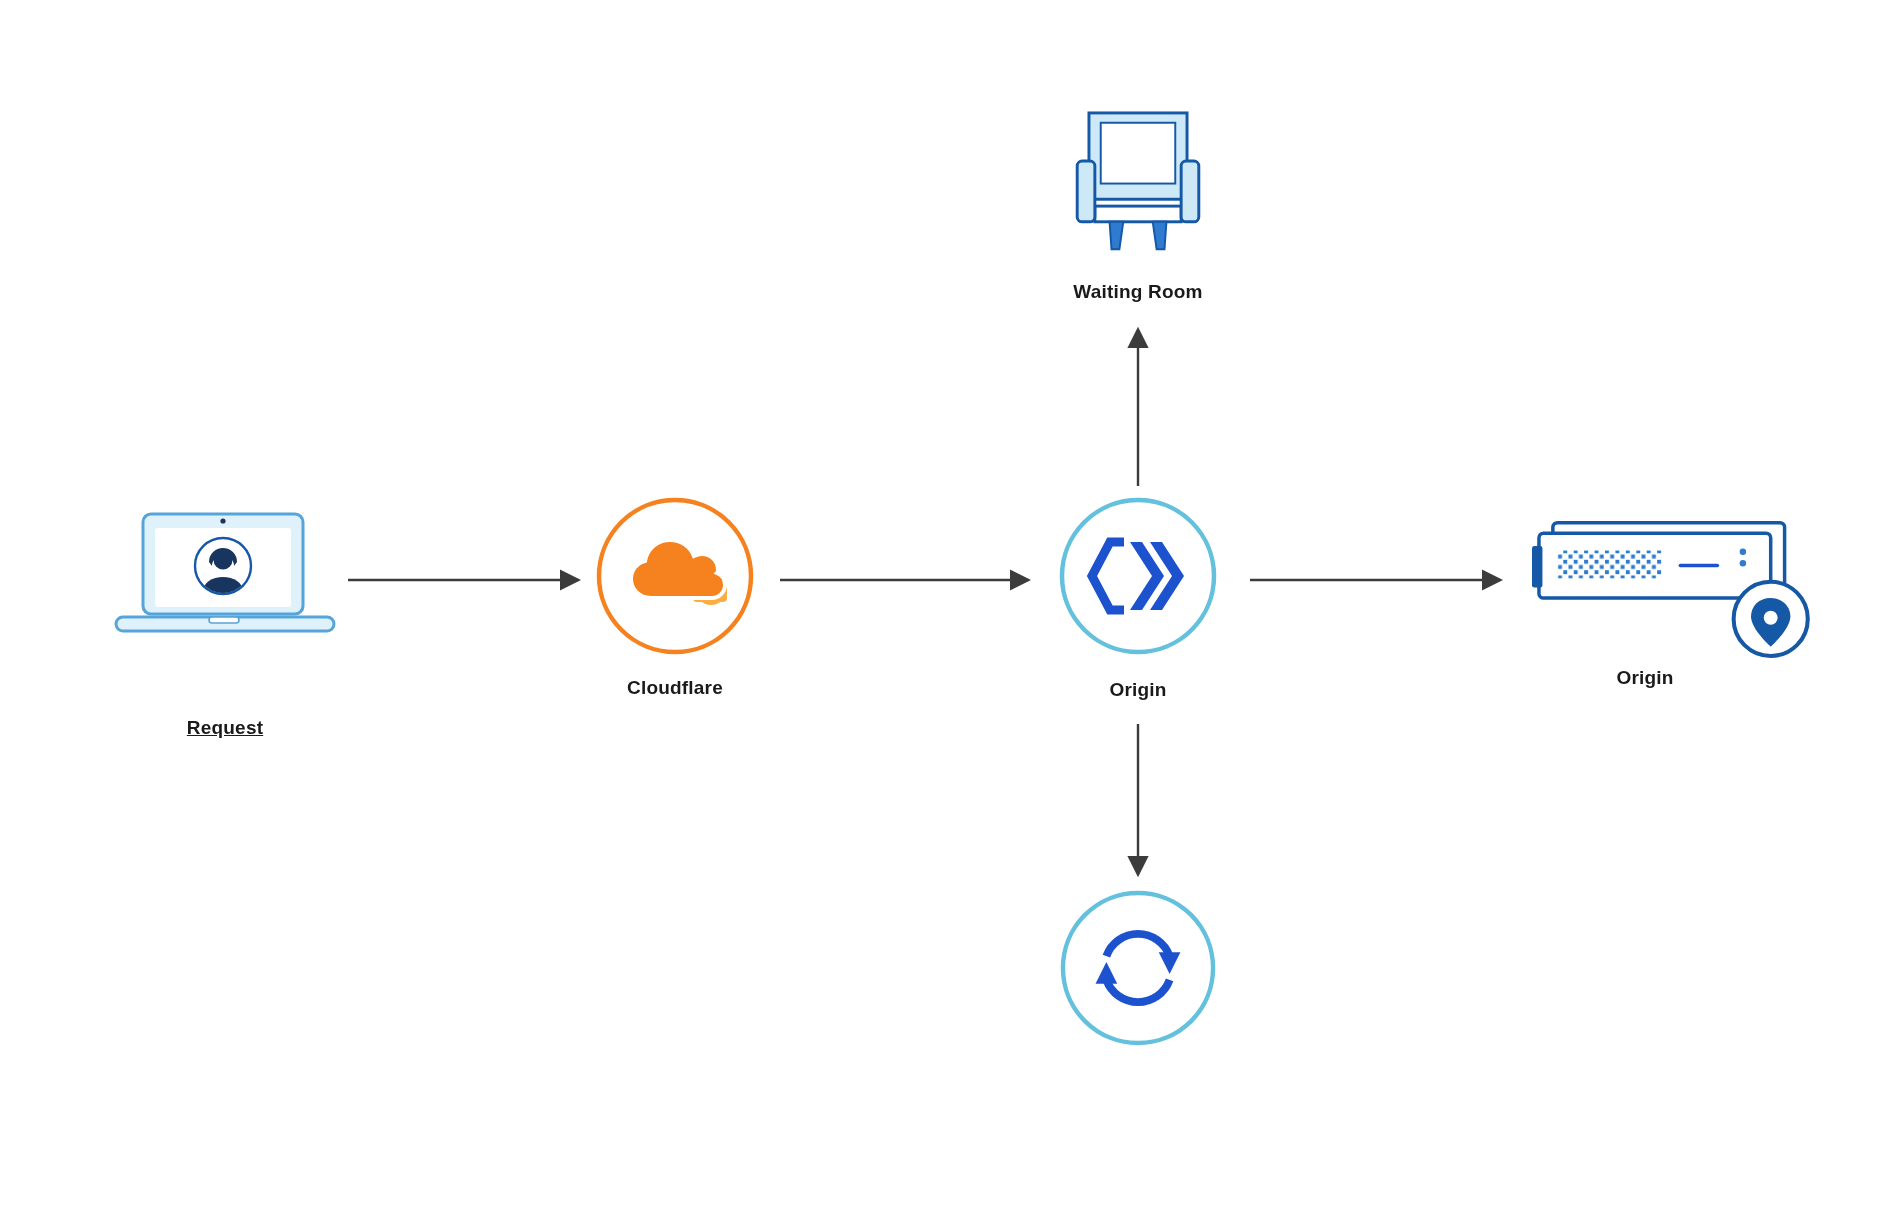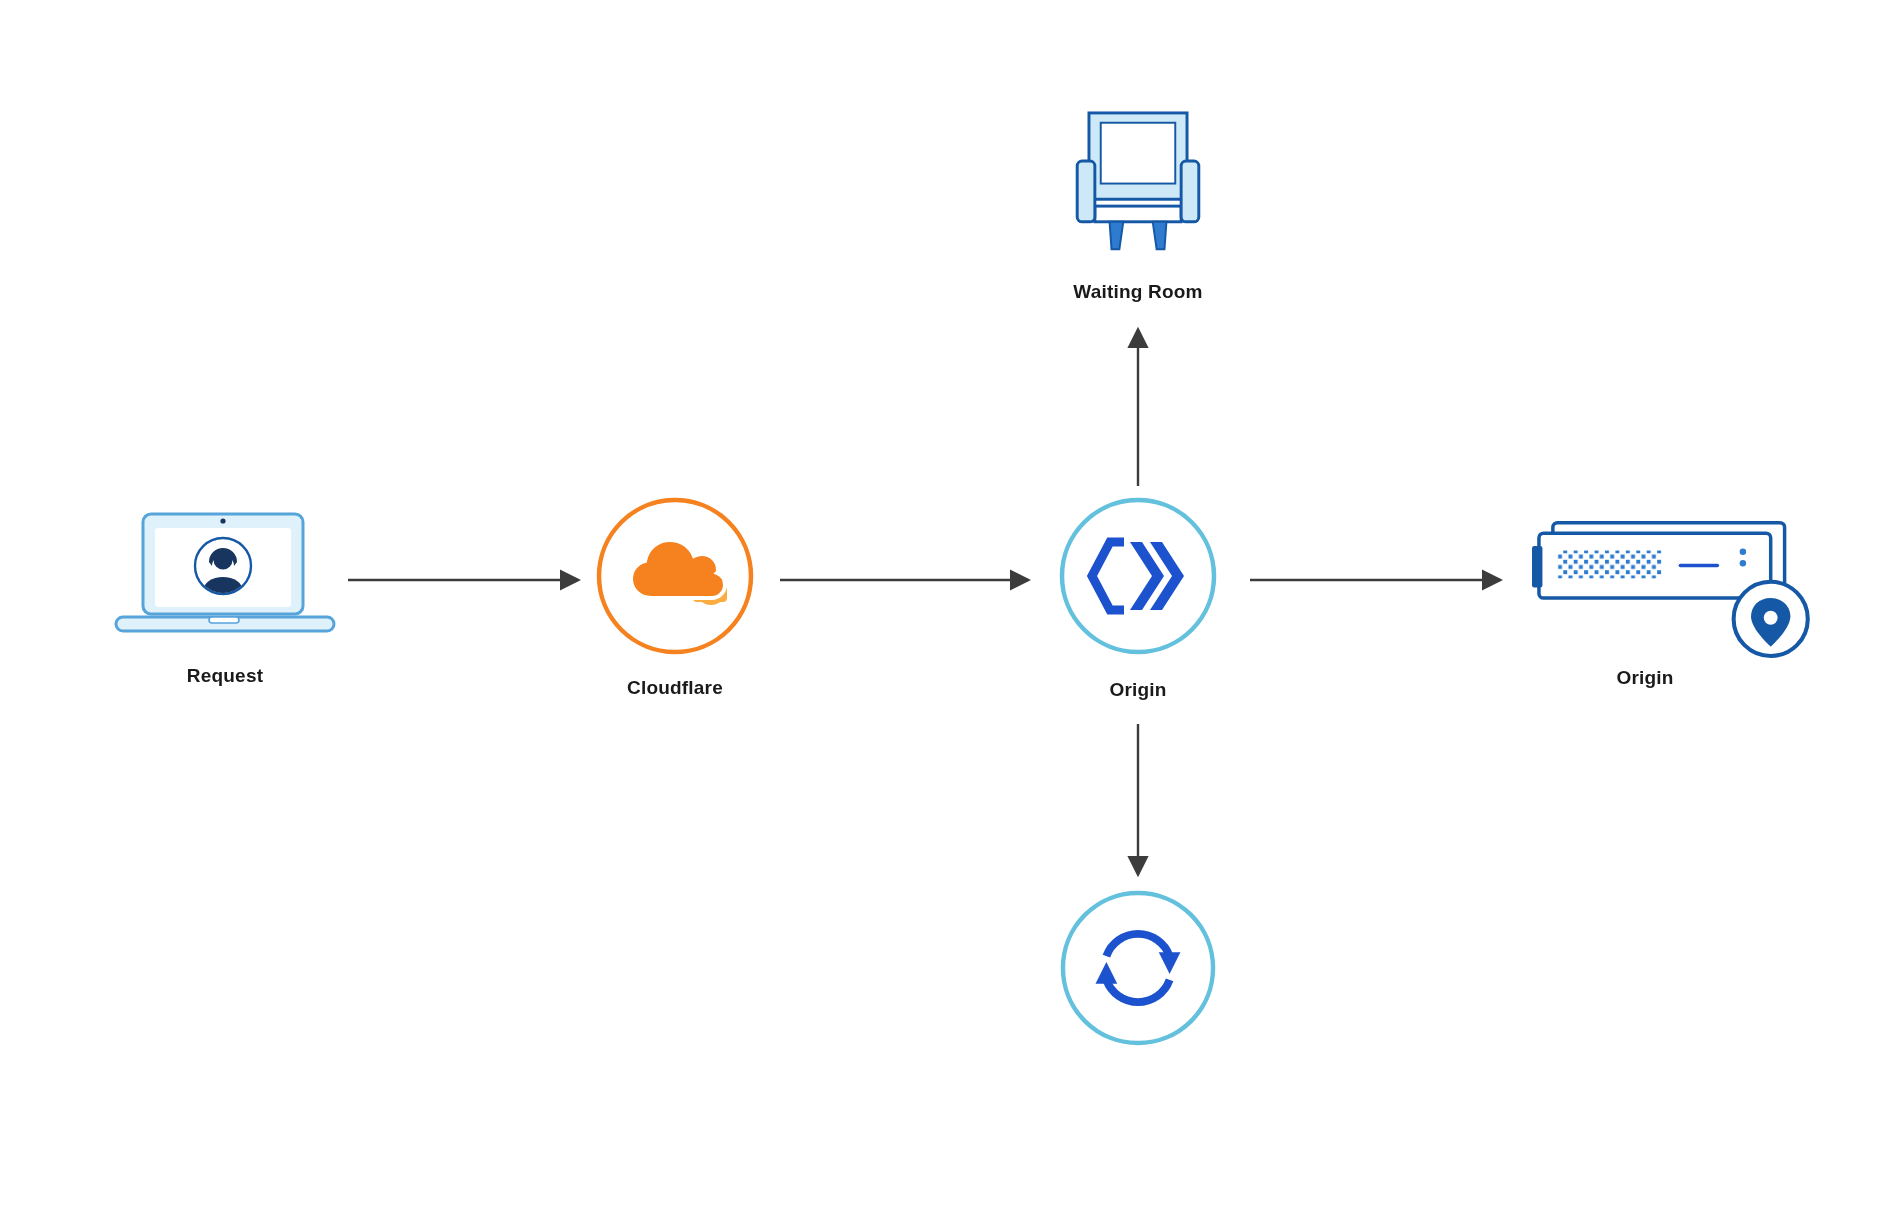--- a/index.html
+++ b/index.html
@@ -79,21 +79,21 @@
           <ellipse cx="109" cy="80" rx="20" ry="14" class="fil-navy"></ellipse>
           <circle cx="109" cy="49" r="9.5" class="fil-navy"></circle>
           <path d="M95,51 a14,14 0 1 1 28,0 l-3,4 a11,11 0 0 0 -22,0 z" class="fil-navy"></path>
         </g>
       </g>
 
       <rect x="2" y="106" width="218" height="14" rx="7" class="fil-laptop stk-laptop" stroke-width="3"></rect>
       <rect x="95" y="106" width="30" height="6" rx="3" class="fil-white stk-laptop" stroke-width="1.6"></rect>
     </svg>
   </div>
-  <div class="node-label" style="left:225px;top:676px;">Request</div>
+  <div class="node-label" style="left:225px;top:728px;text-decoration:underline;">Request</div>
 
   <div class="icon-wrap" style="left:675px;top:578px;">
     <svg width="160" height="160" viewBox="0 0 160 160">
       <circle cx="80" cy="80" r="76" class="fil-white" stroke="var(--orange)" stroke-width="4.5"></circle>
 
       <g>
         <circle cx="116" cy="93" r="16" class="fil-orange-light"></circle>
         <rect x="98" y="91" width="34" height="15" rx="4" class="fil-orange-light"></rect>
       </g>
 

